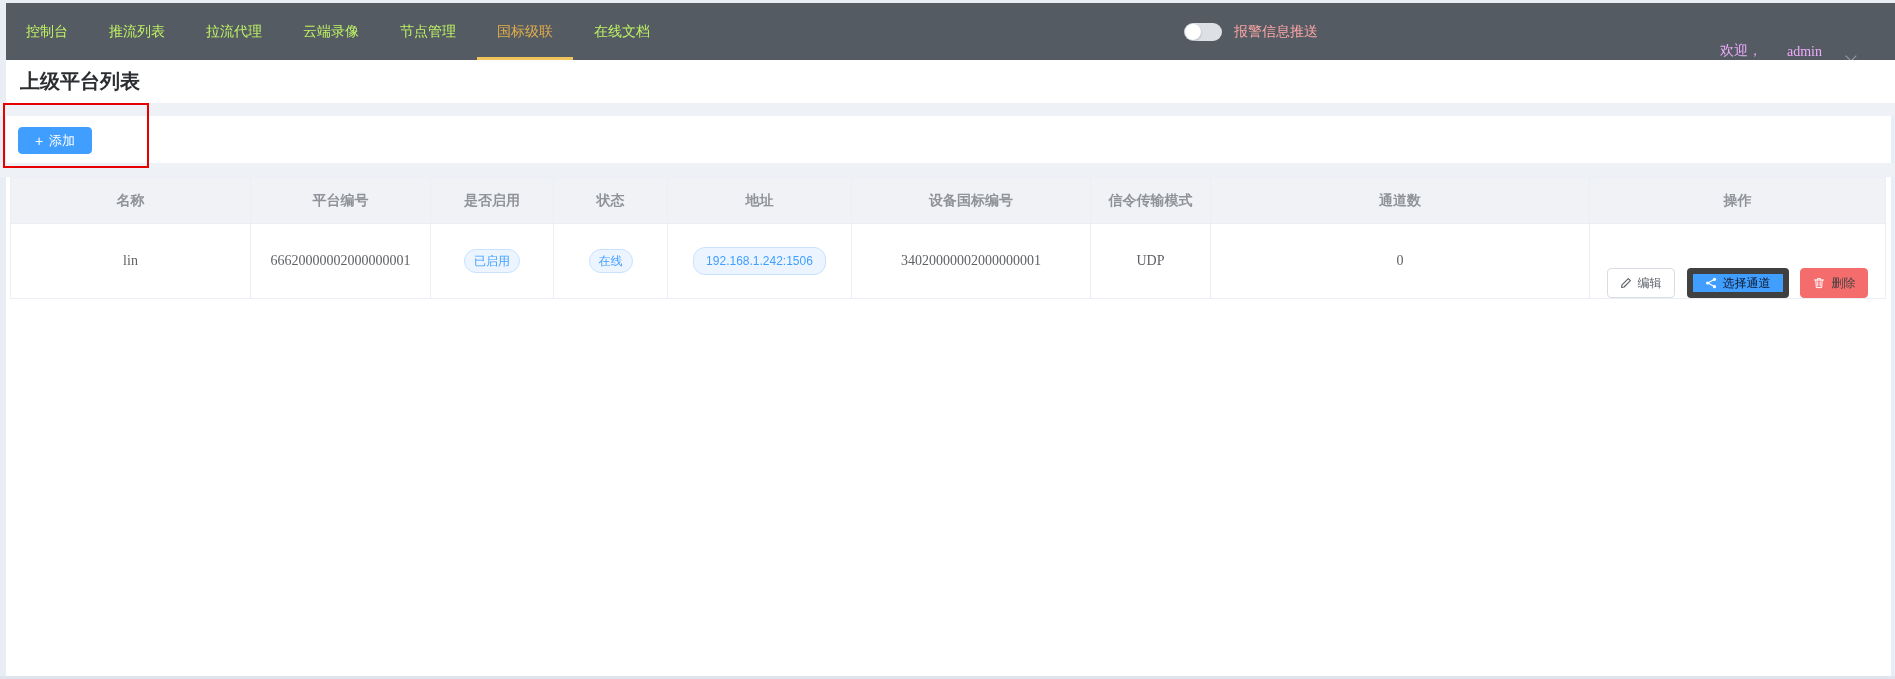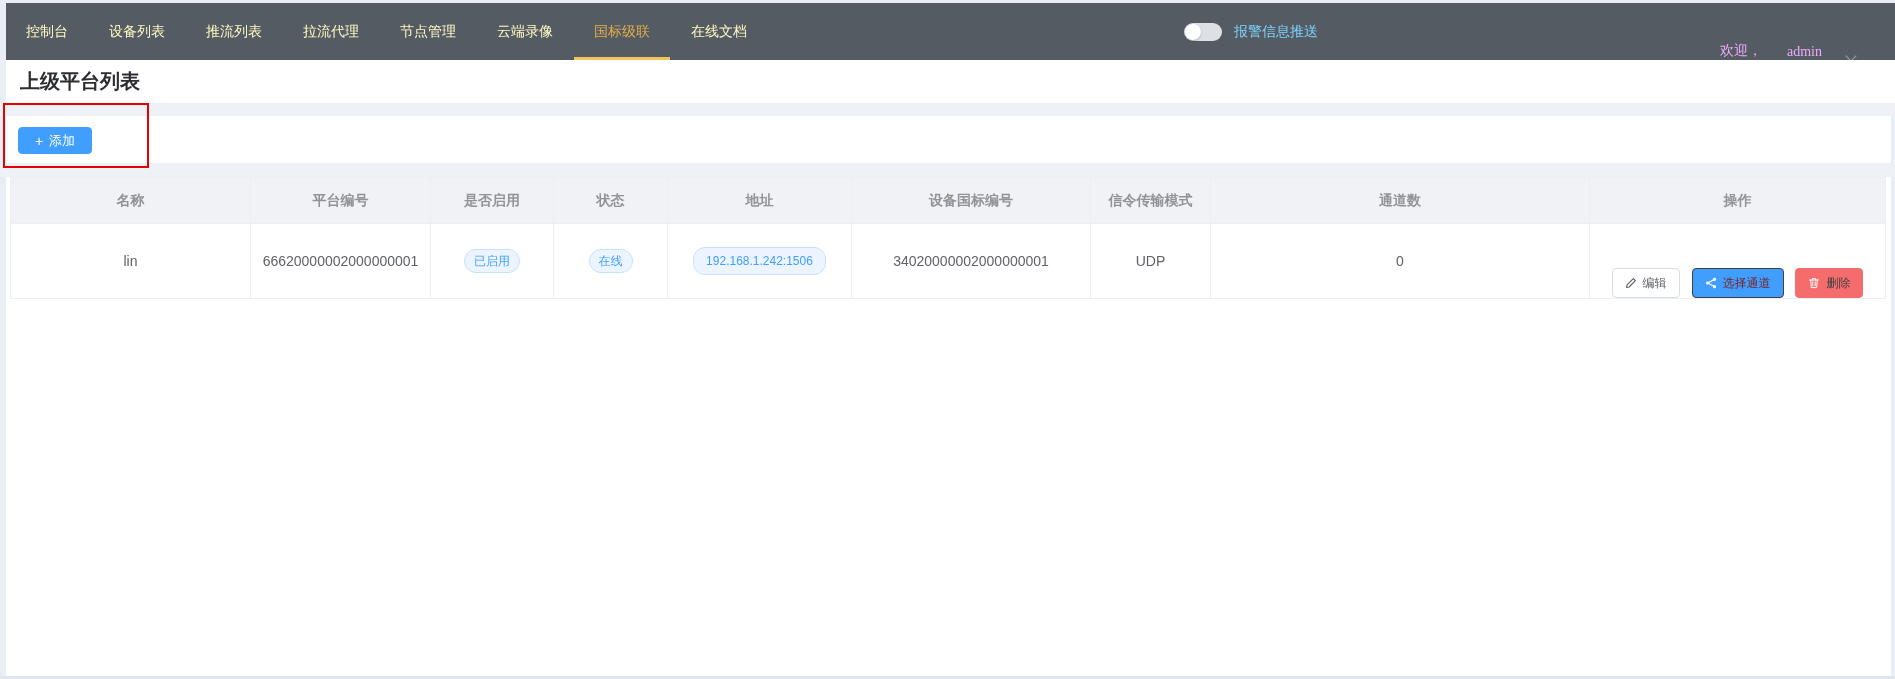--- a/index.html
+++ b/index.html
@@ -18,41 +18,41 @@
   .edge-bottom{ position:absolute; left:0; bottom:0; width:1895px; height:3px; background:#dfe5ec; }
 
   
   .navbar {
     position:absolute; left:6px; right:0; top:3px; height:57px;
     background:#545b63; display:flex; align-items:stretch;
   }
   .nav-menu { display:flex; align-items:stretch; gap:1px; }
   .nav-item {
     position:relative; display:flex; align-items:center;
-    padding:0 20px; color:#fef9c3; font-size:14px; cursor:pointer;
+    padding:0 20px; color:#bef264; font-size:14px; cursor:pointer;
     white-space:nowrap;
   }
   .nav-item.active { color:#e2af4b; }
   .nav-item.active::after {
     content:""; position:absolute; left:0; right:0; bottom:0; height:3px;
     background:#f2c55c;
   }
   .nav-toggle-group {
     position:absolute; left:1178px; top:0; height:57px;
     display:flex; align-items:center; gap:12px;
   }
   .toggle {
     position:relative; width:38px; height:18px; border-radius:9px;
     background:#dde1e6; cursor:pointer;
   }
   .toggle-knob {
     position:absolute; left:1px; top:1px; width:16px; height:16px;
     border-radius:50%; background:#ffffff; box-shadow:0 1px 2px rgba(0,0,0,.25);
   }
-  .toggle-label { color:#7dd3fc; font-size:14px; }
+  .toggle-label { color:#fca5a5; font-size:14px; }
   .nav-user {
     position:absolute; right:40px; top:0; height:57px;
     display:flex; align-items:flex-end; gap:25px;
     color:#f0abfc; font-size:14px; cursor:pointer;
   }
   .nav-user .username { font-family:"Liberation Serif", serif; }
   .chevron {
     width:8px; height:8px; border-right:1.5px solid #9aa0a8; border-bottom:1.5px solid #9aa0a8;
     transform:rotate(45deg); display:inline-block; margin-top:-4px;
   }
@@ -81,56 +81,55 @@
   }
 
   
   .table-wrap { position:absolute; left:10px; top:177px; width:1875px; }
   table { width:100%; border-collapse:collapse; table-layout:fixed; }
   th, td { border:1px solid #ebeef5; text-align:center; vertical-align:middle; }
   th {
     height:46px; background:#f0f2f5; color:#909399; font-size:14px; font-weight:bold;
   }
   td { height:46px; background:#ffffff; color:#606266; font-size:14px; }
-  td.serif { font-family:Liberation Sans, sans-serif; }
+  td.serif { font-family:Liberation Serif, serif; }
 
   .tag {
     display:inline-block; padding:4px 9px; font-size:12px; line-height:1.2;
     color:#409eff; background:#ecf5ff; border:1px solid #c6e2ff; border-radius:12px;
     font-family:"Liberation Sans", sans-serif;
   }
   .tag.addr { padding:6px 12px; cursor:pointer; }
 
   .btn {
     display:inline-flex; align-items:center; justify-content:center; gap:6px;
     height:30px; padding:0 12px; border-radius:4px; font-size:12px; cursor:pointer;
     font-family:"Liberation Sans", sans-serif; vertical-align:middle;margin-top:44px;
   }
   .btn + .btn { margin-left:8px; }
   .btn-plain { background:#ffffff; border:1px solid #d8dce3; color:#5a5e66; }
-  .btn-primary { background:#409eff; border:1px solid #404040; color:#7f1d1d;justify-content:flex-end; }
+  .btn-primary { background:#409eff; border:6px solid #404040; color:#0f172a;justify-content:flex-end; }
   .btn-danger { background:#f56c6c; border:1px solid #f56c6c; color:#404040; }
   .icon-svg { display:inline-block; }
 </style>
 </head>
 <body>
 
 <div class="edge-left"></div>
 <div class="edge-top"></div>
 <div class="edge-right"></div>
 <div class="edge-bottom"></div>
 
 <div class="navbar">
   <div class="nav-menu">
     <div class="nav-item">控制台</div>
-    <div class="nav-item">设备列表</div>
     <div class="nav-item">推流列表</div>
     <div class="nav-item">拉流代理</div>
+    <div class="nav-item">云端录像</div>
     <div class="nav-item">节点管理</div>
-    <div class="nav-item">云端录像</div>
     <div class="nav-item active">国标级联</div>
     <div class="nav-item">在线文档</div>
   </div>
 
   <div class="nav-toggle-group">
     <div class="toggle">
       <div class="toggle-knob"></div>
     </div>
     <span class="toggle-label">报警信息推送</span>
   </div>

